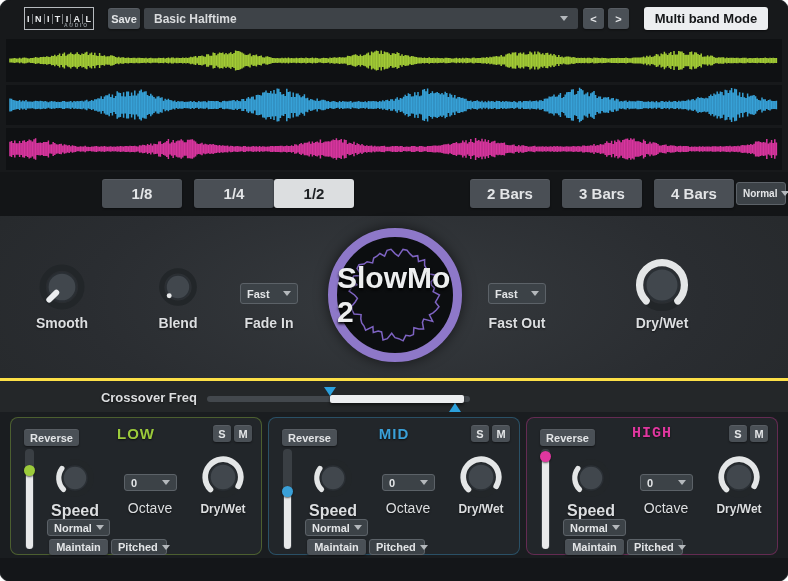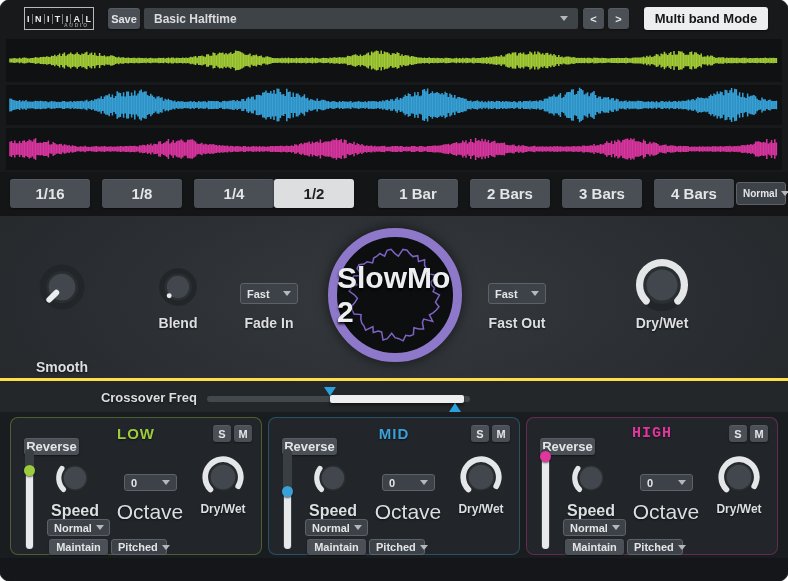--- a/index.html
+++ b/index.html
@@ -52,21 +52,21 @@
     background:radial-gradient(ellipse 560px 230px at 50% 52%, #363a3e 0%, #2a2d31 55%, #242729 100%);}
   .klabel{position:absolute;text-align:center;color:#dcdee0;font-size:14px;font-weight:bold;
     text-shadow:0 1px 2px rgba(0,0,0,.6);}
   .knob{position:absolute;}
   .knob svg{display:block;width:100%;height:100%;}
   .k-track{fill:none;stroke:#222629;stroke-width:5.5;}
   .k-arc{fill:none;stroke:#e4e6e7;stroke-width:5.5;stroke-linecap:round;}
   .k-face{fill:#41474d;stroke:#2a2f34;stroke-width:1.5;}
   .k-ind{stroke:#eceef0;stroke-width:5;stroke-linecap:round;}
   .smooth-knob{left:37px;top:46px;width:50px;height:50px;}
-  .smooth-label{left:12px;top:99px;width:100px;margin-top:44px;}
+  .smooth-label{left:12px;top:99px;width:100px;}
   .blend-knob{left:157px;top:50px;width:42px;height:42px;}
   .blend-label{left:128px;top:99px;width:100px;}
   .fadein-dd{left:240px;top:67px;width:58px;height:21px;font-size:11px;}
   .fadein-label{left:219px;top:99px;width:100px;}
   .fadeout-dd{left:488px;top:67px;width:58px;height:21px;font-size:11px;}
   .fadeout-label{left:467px;top:99px;width:100px;}
   .drywet-knob{left:633px;top:40px;width:58px;height:58px;}
   .drywet-label{left:612px;top:99px;width:100px;}
   .slowmo{position:absolute;left:328px;top:12px;width:134px;height:134px;border-radius:50%;
     background:#0c0e10;border:9px solid #8e78c9;box-sizing:border-box;
@@ -86,34 +86,34 @@
     border-radius:2px;box-shadow:0 2px 3px rgba(0,0,0,.5);}
   .cross-handle-low{position:absolute;left:117px;top:-9px;width:0;height:0;
     border-left:6px solid transparent;border-right:6px solid transparent;border-top:9px solid #2ba0dc;}
   .cross-handle-high{position:absolute;left:242px;top:7px;width:0;height:0;
     border-left:6px solid transparent;border-right:6px solid transparent;border-bottom:9px solid #2ba0dc;}
   
   .bands-area{position:absolute;left:0;top:412px;right:0;height:146px;background:#1a1d20;}
   .band{position:absolute;top:5px;width:252px;height:138px;background:#22262a;
     border:1px solid #444;border-radius:8px;box-sizing:border-box;}
   .band.b0{left:10px;} .band.b1{left:268px;} .band.b2{left:526px;}
-  .reverse-btn{position:absolute;left:13px;top:20px;width:55px;height:17px;font-size:13px;}
+  .reverse-btn{position:absolute;left:13px;top:11px;width:55px;height:17px;font-size:11px;}
   .band-title{position:absolute;left:0;right:0;top:7px;text-align:center;font-size:15px;
     font-weight:bold;letter-spacing:1px;text-shadow:0 1px 2px rgba(0,0,0,.6);}
   .solo-btn{position:absolute;left:202px;top:7px;width:18px;height:17px;font-size:11px;}
   .mute-btn{position:absolute;left:223px;top:7px;width:18px;height:17px;font-size:11px;}
   .vslider{position:absolute;left:14px;top:31px;width:9px;height:100px;background:#3a3f44;
     border-radius:4px;}
   .slider-fill{position:absolute;left:1px;right:1px;bottom:0;background:#e8e9ea;border-radius:4px;}
   .slider-handle{position:absolute;left:-1px;width:11px;height:11px;border-radius:50%;
     box-shadow:0 1px 2px rgba(0,0,0,.6);}
   .speed-knob{left:43px;top:39px;width:42px;height:42px;}
   .speed-label{left:23px;top:84px;width:82px;font-size:16px;}
   .octave-dd{left:113px;top:56px;width:53px;height:17px;font-size:11px;}
-  .octave-label{left:99px;top:82px;width:80px;font-size:21px;font-weight:normal;}
+  .octave-label{left:99px;top:82px;width:80px;font-size:14px;font-weight:normal;}
   .dw-knob{left:189px;top:36px;width:46px;height:46px;}
   .dw-label{left:172px;top:84px;width:80px;font-size:12px;}
   .bmode-dd{left:36px;top:101px;width:63px;height:17px;font-size:11px;}
   .maintain-btn{position:absolute;left:38px;top:121px;width:59px;height:16px;font-size:11px;}
   .pitch-dd{left:100px;top:121px;width:56px;height:16px;font-size:11px;}
   
   .footer{position:absolute;left:0;top:558px;right:0;height:23px;background:#141619;}
 </style>
 </head>
 <body>
@@ -155,25 +155,23 @@
         </svg>
     </div>
     <div class="wave-row r2">
       <svg viewBox="0 0 776 42" preserveAspectRatio="none">
           <path d="M4.0 13.7L4.0 28.3M5.6 13.1L5.6 28.9M7.2 15.0L7.2 27.0M8.8 12.6L8.8 29.4M10.4 15.2L10.4 26.8M12.0 15.3L12.0 26.7M13.6 13.1L13.6 28.9M15.2 15.0L15.2 27.0M16.8 12.8L16.8 29.2M18.4 12.3L18.4 29.7M20.0 14.0L20.0 28.0M21.6 13.1L21.6 28.9M23.2 11.5L23.2 30.5M24.8 12.3L24.8 29.7M26.4 13.5L26.4 28.5M28.0 11.3L28.0 30.7M29.6 10.2L29.6 31.8M31.2 15.1L31.2 26.9M32.8 14.7L32.8 27.3M34.4 14.5L34.4 27.5M36.0 15.0L36.0 27.0M37.6 14.0L37.6 28.0M39.2 13.9L39.2 28.1M40.8 13.9L40.8 28.1M42.4 12.5L42.4 29.5M44.0 16.5L44.0 25.5M45.6 16.3L45.6 25.7M47.2 14.1L47.2 27.9M48.8 15.0L48.8 27.0M50.4 16.2L50.4 25.8M52.0 16.6L52.0 25.4M53.6 16.1L53.6 25.9M55.2 15.7L55.2 26.3M56.8 17.6L56.8 24.4M58.4 16.3L58.4 25.7M60.0 16.7L60.0 25.3M61.6 17.4L61.6 24.6M63.2 17.1L63.2 24.9M64.8 18.2L64.8 23.8M66.4 17.3L66.4 24.7M68.0 17.8L68.0 24.2M69.6 17.9L69.6 24.1M71.2 18.7L71.2 23.3M72.8 18.7L72.8 23.3M74.4 18.3L74.4 23.7M76.0 18.6L76.0 23.4M77.6 18.4L77.6 23.6M79.2 17.8L79.2 24.2M80.8 18.7L80.8 23.3M82.4 18.7L82.4 23.3M84.0 18.9L84.0 23.1M85.6 18.4L85.6 23.6M87.2 18.6L87.2 23.4M88.8 18.3L88.8 23.7M90.4 18.0L90.4 24.0M92.0 18.5L92.0 23.5M93.6 18.7L93.6 23.3M95.2 18.2L95.2 23.8M96.8 18.6L96.8 23.4M98.4 18.1L98.4 23.9M100.0 18.4L100.0 23.6M101.6 18.7L101.6 23.3M103.2 18.6L103.2 23.4M104.8 18.3L104.8 23.7M106.4 18.7L106.4 23.3M108.0 18.6L108.0 23.4M109.6 18.8L109.6 23.2M111.2 18.3L111.2 23.7M112.8 18.4L112.8 23.6M114.4 18.0L114.4 24.0M116.0 18.3L116.0 23.7M117.6 18.4L117.6 23.6M119.2 18.1L119.2 23.9M120.8 18.0L120.8 24.0M122.4 18.3L122.4 23.7M124.0 17.8L124.0 24.2M125.6 18.1L125.6 23.9M127.2 17.9L127.2 24.1M128.8 17.8L128.8 24.2M130.4 18.3L130.4 23.7M132.0 18.5L132.0 23.5M133.6 17.3L133.6 24.7M135.2 17.5L135.2 24.5M136.8 16.7L136.8 25.3M138.4 17.0L138.4 25.0M140.0 17.6L140.0 24.4M141.6 16.0L141.6 26.0M143.2 17.1L143.2 24.9M144.8 15.5L144.8 26.5M146.4 17.4L146.4 24.6M148.0 15.7L148.0 26.3M149.6 16.1L149.6 25.9M151.2 16.3L151.2 25.7M152.8 13.6L152.8 28.4M154.4 13.3L154.4 28.7M156.0 15.9L156.0 26.1M157.6 14.9L157.6 27.1M159.2 14.3L159.2 27.7M160.8 12.9L160.8 29.1M162.4 11.1L162.4 30.9M164.0 15.5L164.0 26.5M165.6 14.2L165.6 27.8M167.2 12.1L167.2 29.9M168.8 14.8L168.8 27.2M170.4 13.3L170.4 28.7M172.0 12.4L172.0 29.6M173.6 12.5L173.6 29.5M175.2 11.3L175.2 30.7M176.8 12.5L176.8 29.5M178.4 14.2L178.4 27.8M180.0 14.2L180.0 27.8M181.6 11.7L181.6 30.3M183.2 11.8L183.2 30.2M184.8 11.4L184.8 30.6M186.4 11.3L186.4 30.7M188.0 12.5L188.0 29.5M189.6 13.6L189.6 28.4M191.2 15.6L191.2 26.4M192.8 16.0L192.8 26.0M194.4 15.4L194.4 26.6M196.0 14.8L196.0 27.2M197.6 16.6L197.6 25.4M199.2 15.8L199.2 26.2M200.8 16.2L200.8 25.8M202.4 16.8L202.4 25.2M204.0 16.1L204.0 25.9M205.6 16.4L205.6 25.6M207.2 15.9L207.2 26.1M208.8 16.8L208.8 25.2M210.4 17.1L210.4 24.9M212.0 17.5L212.0 24.5M213.6 17.1L213.6 24.9M215.2 17.7L215.2 24.3M216.8 17.2L216.8 24.8M218.4 17.7L218.4 24.3M220.0 17.7L220.0 24.3M221.6 17.5L221.6 24.5M223.2 18.4L223.2 23.6M224.8 17.7L224.8 24.3M226.4 18.1L226.4 23.9M228.0 18.4L228.0 23.6M229.6 18.2L229.6 23.8M231.2 18.0L231.2 24.0M232.8 18.2L232.8 23.8M234.4 18.5L234.4 23.5M236.0 18.7L236.0 23.3M237.6 18.0L237.6 24.0M239.2 18.1L239.2 23.9M240.8 18.8L240.8 23.2M242.4 18.5L242.4 23.5M244.0 18.8L244.0 23.2M245.6 18.4L245.6 23.6M247.2 18.0L247.2 24.0M248.8 18.4L248.8 23.6M250.4 18.2L250.4 23.8M252.0 18.7L252.0 23.3M253.6 18.1L253.6 23.9M255.2 18.8L255.2 23.2M256.8 18.3L256.8 23.7M258.4 18.4L258.4 23.6M260.0 18.7L260.0 23.3M261.6 18.6L261.6 23.4M263.2 18.5L263.2 23.5M264.8 17.9L264.8 24.1M266.4 18.1L266.4 23.9M268.0 18.3L268.0 23.7M269.6 18.1L269.6 23.9M271.2 18.1L271.2 23.9M272.8 18.1L272.8 23.9M274.4 17.8L274.4 24.2M276.0 17.8L276.0 24.2M277.6 18.2L277.6 23.8M279.2 18.1L279.2 23.9M280.8 17.6L280.8 24.4M282.4 18.1L282.4 23.9M284.0 18.1L284.0 23.9M285.6 17.3L285.6 24.7M287.2 18.0L287.2 24.0M288.8 16.3L288.8 25.7M290.4 16.6L290.4 25.4M292.0 17.4L292.0 24.6M293.6 15.9L293.6 26.1M295.2 15.1L295.2 26.9M296.8 16.2L296.8 25.8M298.4 14.8L298.4 27.2M300.0 14.8L300.0 27.2M301.6 14.5L301.6 27.5M303.2 13.6L303.2 28.4M304.8 15.7L304.8 26.3M306.4 13.5L306.4 28.5M308.0 15.0L308.0 27.0M309.6 14.1L309.6 27.9M311.2 13.6L311.2 28.4M312.8 14.6L312.8 27.4M314.4 11.6L314.4 30.4M316.0 15.1L316.0 26.9M317.6 14.3L317.6 27.7M319.2 13.5L319.2 28.5M320.8 13.6L320.8 28.4M322.4 13.3L322.4 28.7M324.0 13.4L324.0 28.6M325.6 12.5L325.6 29.5M327.2 11.6L327.2 30.4M328.8 11.9L328.8 30.1M330.4 10.2L330.4 31.8M332.0 12.2L332.0 29.8M333.6 11.9L333.6 30.1M335.2 10.9L335.2 31.1M336.8 14.4L336.8 27.6M338.4 11.6L338.4 30.4M340.0 12.0L340.0 30.0M341.6 16.1L341.6 25.9M343.2 14.8L343.2 27.2M344.8 15.1L344.8 26.9M346.4 16.0L346.4 26.0M348.0 13.8L348.0 28.2M349.6 17.0L349.6 25.0M351.2 15.2L351.2 26.8M352.8 16.0L352.8 26.0M354.4 17.2L354.4 24.8M356.0 16.1L356.0 25.9M357.6 17.3L357.6 24.7M359.2 17.9L359.2 24.1M360.8 17.2L360.8 24.8M362.4 18.1L362.4 23.9M364.0 17.8L364.0 24.2M365.6 17.5L365.6 24.5M367.2 18.6L367.2 23.4M368.8 17.8L368.8 24.2M370.4 18.4L370.4 23.6M372.0 18.3L372.0 23.7M373.6 18.6L373.6 23.4M375.2 18.1L375.2 23.9M376.8 18.1L376.8 23.9M378.4 17.8L378.4 24.2M380.0 18.8L380.0 23.2M381.6 18.8L381.6 23.2M383.2 18.8L383.2 23.2M384.8 18.4L384.8 23.6M386.4 18.0L386.4 24.0M388.0 18.2L388.0 23.8M389.6 18.1L389.6 23.9M391.2 17.9L391.2 24.1M392.8 18.4L392.8 23.6M394.4 18.0L394.4 24.0M396.0 18.0L396.0 24.0M397.6 18.9L397.6 23.1M399.2 18.8L399.2 23.2M400.8 18.4L400.8 23.6M402.4 18.7L402.4 23.3M404.0 18.7L404.0 23.3M405.6 18.1L405.6 23.9M407.2 18.1L407.2 23.9M408.8 18.0L408.8 24.0M410.4 18.8L410.4 23.2M412.0 18.8L412.0 23.2M413.6 18.0L413.6 24.0M415.2 17.9L415.2 24.1M416.8 18.3L416.8 23.7M418.4 18.7L418.4 23.3M420.0 18.8L420.0 23.2M421.6 18.1L421.6 23.9M423.2 18.1L423.2 23.9M424.8 18.1L424.8 23.9M426.4 17.8L426.4 24.2M428.0 17.4L428.0 24.6M429.6 17.4L429.6 24.6M431.2 17.8L431.2 24.2M432.8 17.5L432.8 24.5M434.4 17.6L434.4 24.4M436.0 16.9L436.0 25.1M437.6 16.6L437.6 25.4M439.2 16.2L439.2 25.8M440.8 16.3L440.8 25.7M442.4 15.8L442.4 26.2M444.0 16.7L444.0 25.3M445.6 16.1L445.6 25.9M447.2 15.1L447.2 26.9M448.8 15.0L448.8 27.0M450.4 13.9L450.4 28.1M452.0 15.3L452.0 26.7M453.6 15.2L453.6 26.8M455.2 14.8L455.2 27.2M456.8 12.4L456.8 29.6M458.4 14.3L458.4 27.7M460.0 12.2L460.0 29.8M461.6 15.5L461.6 26.5M463.2 14.1L463.2 27.9M464.8 11.0L464.8 31.0M466.4 13.9L466.4 28.1M468.0 14.8L468.0 27.2M469.6 9.9L469.6 32.1M471.2 12.7L471.2 29.3M472.8 12.0L472.8 30.0M474.4 13.3L474.4 28.7M476.0 10.7L476.0 31.3M477.6 13.6L477.6 28.4M479.2 11.3L479.2 30.7M480.8 13.7L480.8 28.3M482.4 12.0L482.4 30.0M484.0 15.0L484.0 27.0M485.6 13.7L485.6 28.3M487.2 13.2L487.2 28.8M488.8 12.8L488.8 29.2M490.4 15.2L490.4 26.8M492.0 14.8L492.0 27.2M493.6 15.3L493.6 26.7M495.2 14.8L495.2 27.2M496.8 14.9L496.8 27.1M498.4 14.5L498.4 27.5M500.0 16.8L500.0 25.2M501.6 17.0L501.6 25.0M503.2 17.2L503.2 24.8M504.8 17.2L504.8 24.8M506.4 16.8L506.4 25.2M508.0 16.4L508.0 25.6M509.6 18.0L509.6 24.0M511.2 18.2L511.2 23.8M512.8 17.0L512.8 25.0M514.4 18.3L514.4 23.7M516.0 17.3L516.0 24.7M517.6 17.3L517.6 24.7M519.2 18.0L519.2 24.0M520.8 18.1L520.8 23.9M522.4 18.7L522.4 23.3M524.0 18.5L524.0 23.5M525.6 18.6L525.6 23.4M527.2 17.9L527.2 24.1M528.8 17.8L528.8 24.2M530.4 18.8L530.4 23.2M532.0 18.4L532.0 23.6M533.6 18.5L533.6 23.5M535.2 18.4L535.2 23.6M536.8 18.3L536.8 23.7M538.4 18.8L538.4 23.2M540.0 18.3L540.0 23.7M541.6 18.7L541.6 23.3M543.2 18.5L543.2 23.5M544.8 18.2L544.8 23.8M546.4 18.7L546.4 23.3M548.0 17.9L548.0 24.1M549.6 18.6L549.6 23.4M551.2 18.1L551.2 23.9M552.8 18.6L552.8 23.4M554.4 18.3L554.4 23.7M556.0 18.4L556.0 23.6M557.6 18.8L557.6 23.2M559.2 18.6L559.2 23.4M560.8 18.3L560.8 23.7M562.4 18.6L562.4 23.4M564.0 18.6L564.0 23.4M565.6 18.5L565.6 23.5M567.2 18.0L567.2 24.0M568.8 18.3L568.8 23.7M570.4 18.4L570.4 23.6M572.0 17.9L572.0 24.1M573.6 18.2L573.6 23.8M575.2 18.6L575.2 23.4M576.8 17.5L576.8 24.5M578.4 17.5L578.4 24.5M580.0 17.9L580.0 24.1M581.6 17.8L581.6 24.2M583.2 17.7L583.2 24.3M584.8 17.2L584.8 24.8M586.4 17.5L586.4 24.5M588.0 16.1L588.0 25.9M589.6 17.8L589.6 24.2M591.2 17.0L591.2 25.0M592.8 17.2L592.8 24.8M594.4 16.1L594.4 25.9M596.0 16.5L596.0 25.5M597.6 16.6L597.6 25.4M599.2 14.9L599.2 27.1M600.8 13.3L600.8 28.7M602.4 14.7L602.4 27.3M604.0 15.1L604.0 26.9M605.6 12.7L605.6 29.3M607.2 15.9L607.2 26.1M608.8 12.4L608.8 29.6M610.4 13.9L610.4 28.1M612.0 11.6L612.0 30.4M613.6 12.4L613.6 29.6M615.2 14.3L615.2 27.7M616.8 11.9L616.8 30.1M618.4 11.5L618.4 30.5M620.0 10.7L620.0 31.3M621.6 10.4L621.6 31.6M623.2 12.1L623.2 29.9M624.8 10.2L624.8 31.8M626.4 11.4L626.4 30.6M628.0 10.6L628.0 31.4M629.6 13.3L629.6 28.7M631.2 13.2L631.2 28.8M632.8 13.2L632.8 28.8M634.4 14.1L634.4 27.9M636.0 14.7L636.0 27.3M637.6 11.6L637.6 30.4M639.2 13.0L639.2 29.0M640.8 16.0L640.8 26.0M642.4 15.6L642.4 26.4M644.0 13.7L644.0 28.3M645.6 15.5L645.6 26.5M647.2 14.2L647.2 27.8M648.8 14.4L648.8 27.6M650.4 15.1L650.4 26.9M652.0 15.9L652.0 26.1M653.6 17.6L653.6 24.4M655.2 17.4L655.2 24.6M656.8 17.0L656.8 25.0M658.4 16.8L658.4 25.2M660.0 16.6L660.0 25.4M661.6 17.9L661.6 24.1M663.2 17.7L663.2 24.3M664.8 17.2L664.8 24.8M666.4 17.5L666.4 24.5M668.0 17.6L668.0 24.4M669.6 18.0L669.6 24.0M671.2 18.5L671.2 23.5M672.8 18.0L672.8 24.0M674.4 17.8L674.4 24.2M676.0 18.2L676.0 23.8M677.6 18.1L677.6 23.9M679.2 18.0L679.2 24.0M680.8 18.0L680.8 24.0M682.4 18.3L682.4 23.7M684.0 18.9L684.0 23.1M685.6 18.6L685.6 23.4M687.2 18.8L687.2 23.2M688.8 18.4L688.8 23.6M690.4 18.7L690.4 23.3M692.0 18.8L692.0 23.2M693.6 18.2L693.6 23.8M695.2 18.7L695.2 23.3M696.8 18.2L696.8 23.8M698.4 18.7L698.4 23.3M700.0 18.6L700.0 23.4M701.6 18.5L701.6 23.5M703.2 18.4L703.2 23.6M704.8 18.7L704.8 23.3M706.4 18.3L706.4 23.7M708.0 18.2L708.0 23.8M709.6 18.2L709.6 23.8M711.2 18.5L711.2 23.5M712.8 18.6L712.8 23.4M714.4 18.0L714.4 24.0M716.0 18.4L716.0 23.6M717.6 18.4L717.6 23.6M719.2 18.3L719.2 23.7M720.8 18.1L720.8 23.9M722.4 18.2L722.4 23.8M724.0 17.7L724.0 24.3M725.6 18.4L725.6 23.6M727.2 18.2L727.2 23.8M728.8 18.0L728.8 24.0M730.4 18.3L730.4 23.7M732.0 17.7L732.0 24.3M733.6 18.3L733.6 23.7M735.2 17.2L735.2 24.8M736.8 16.9L736.8 25.1M738.4 17.2L738.4 24.8M740.0 17.3L740.0 24.7M741.6 16.6L741.6 25.4M743.2 17.0L743.2 25.0M744.8 16.0L744.8 26.0M746.4 16.7L746.4 25.3M748.0 15.7L748.0 26.3M749.6 13.5L749.6 28.5M751.2 13.5L751.2 28.5M752.8 13.2L752.8 28.8M754.4 13.9L754.4 28.1M756.0 14.4L756.0 27.6M757.6 13.9L757.6 28.1M759.2 14.4L759.2 27.6M760.8 11.0L760.8 31.0M762.4 15.4L762.4 26.6M764.0 14.6L764.0 27.4M765.6 11.9L765.6 30.1M767.2 15.0L767.2 27.0M768.8 11.3L768.8 30.7M770.4 14.6L770.4 27.4" stroke="#d8359e"></path>
         </svg>
     </div>
   </div>
 
   <div class="timerow">
-    <button class="btn time-btn" style="left:10px">1/16</button>
     <button class="btn time-btn" style="left:102px">1/8</button>
     <button class="btn time-btn" style="left:194px">1/4</button>
     <button class="btn time-btn selected" style="left:274px">1/2</button>
-    <button class="btn time-btn" style="left:378px">1 Bar</button>
     <button class="btn time-btn" style="left:470px">2 Bars</button>
     <button class="btn time-btn" style="left:562px">3 Bars</button>
     <button class="btn time-btn" style="left:654px">4 Bars</button>
     <div class="dropdown time-dd">
       <span>Normal</span>
       <span class="arr"></span>
     </div>
   </div>
 
   <div class="main">

